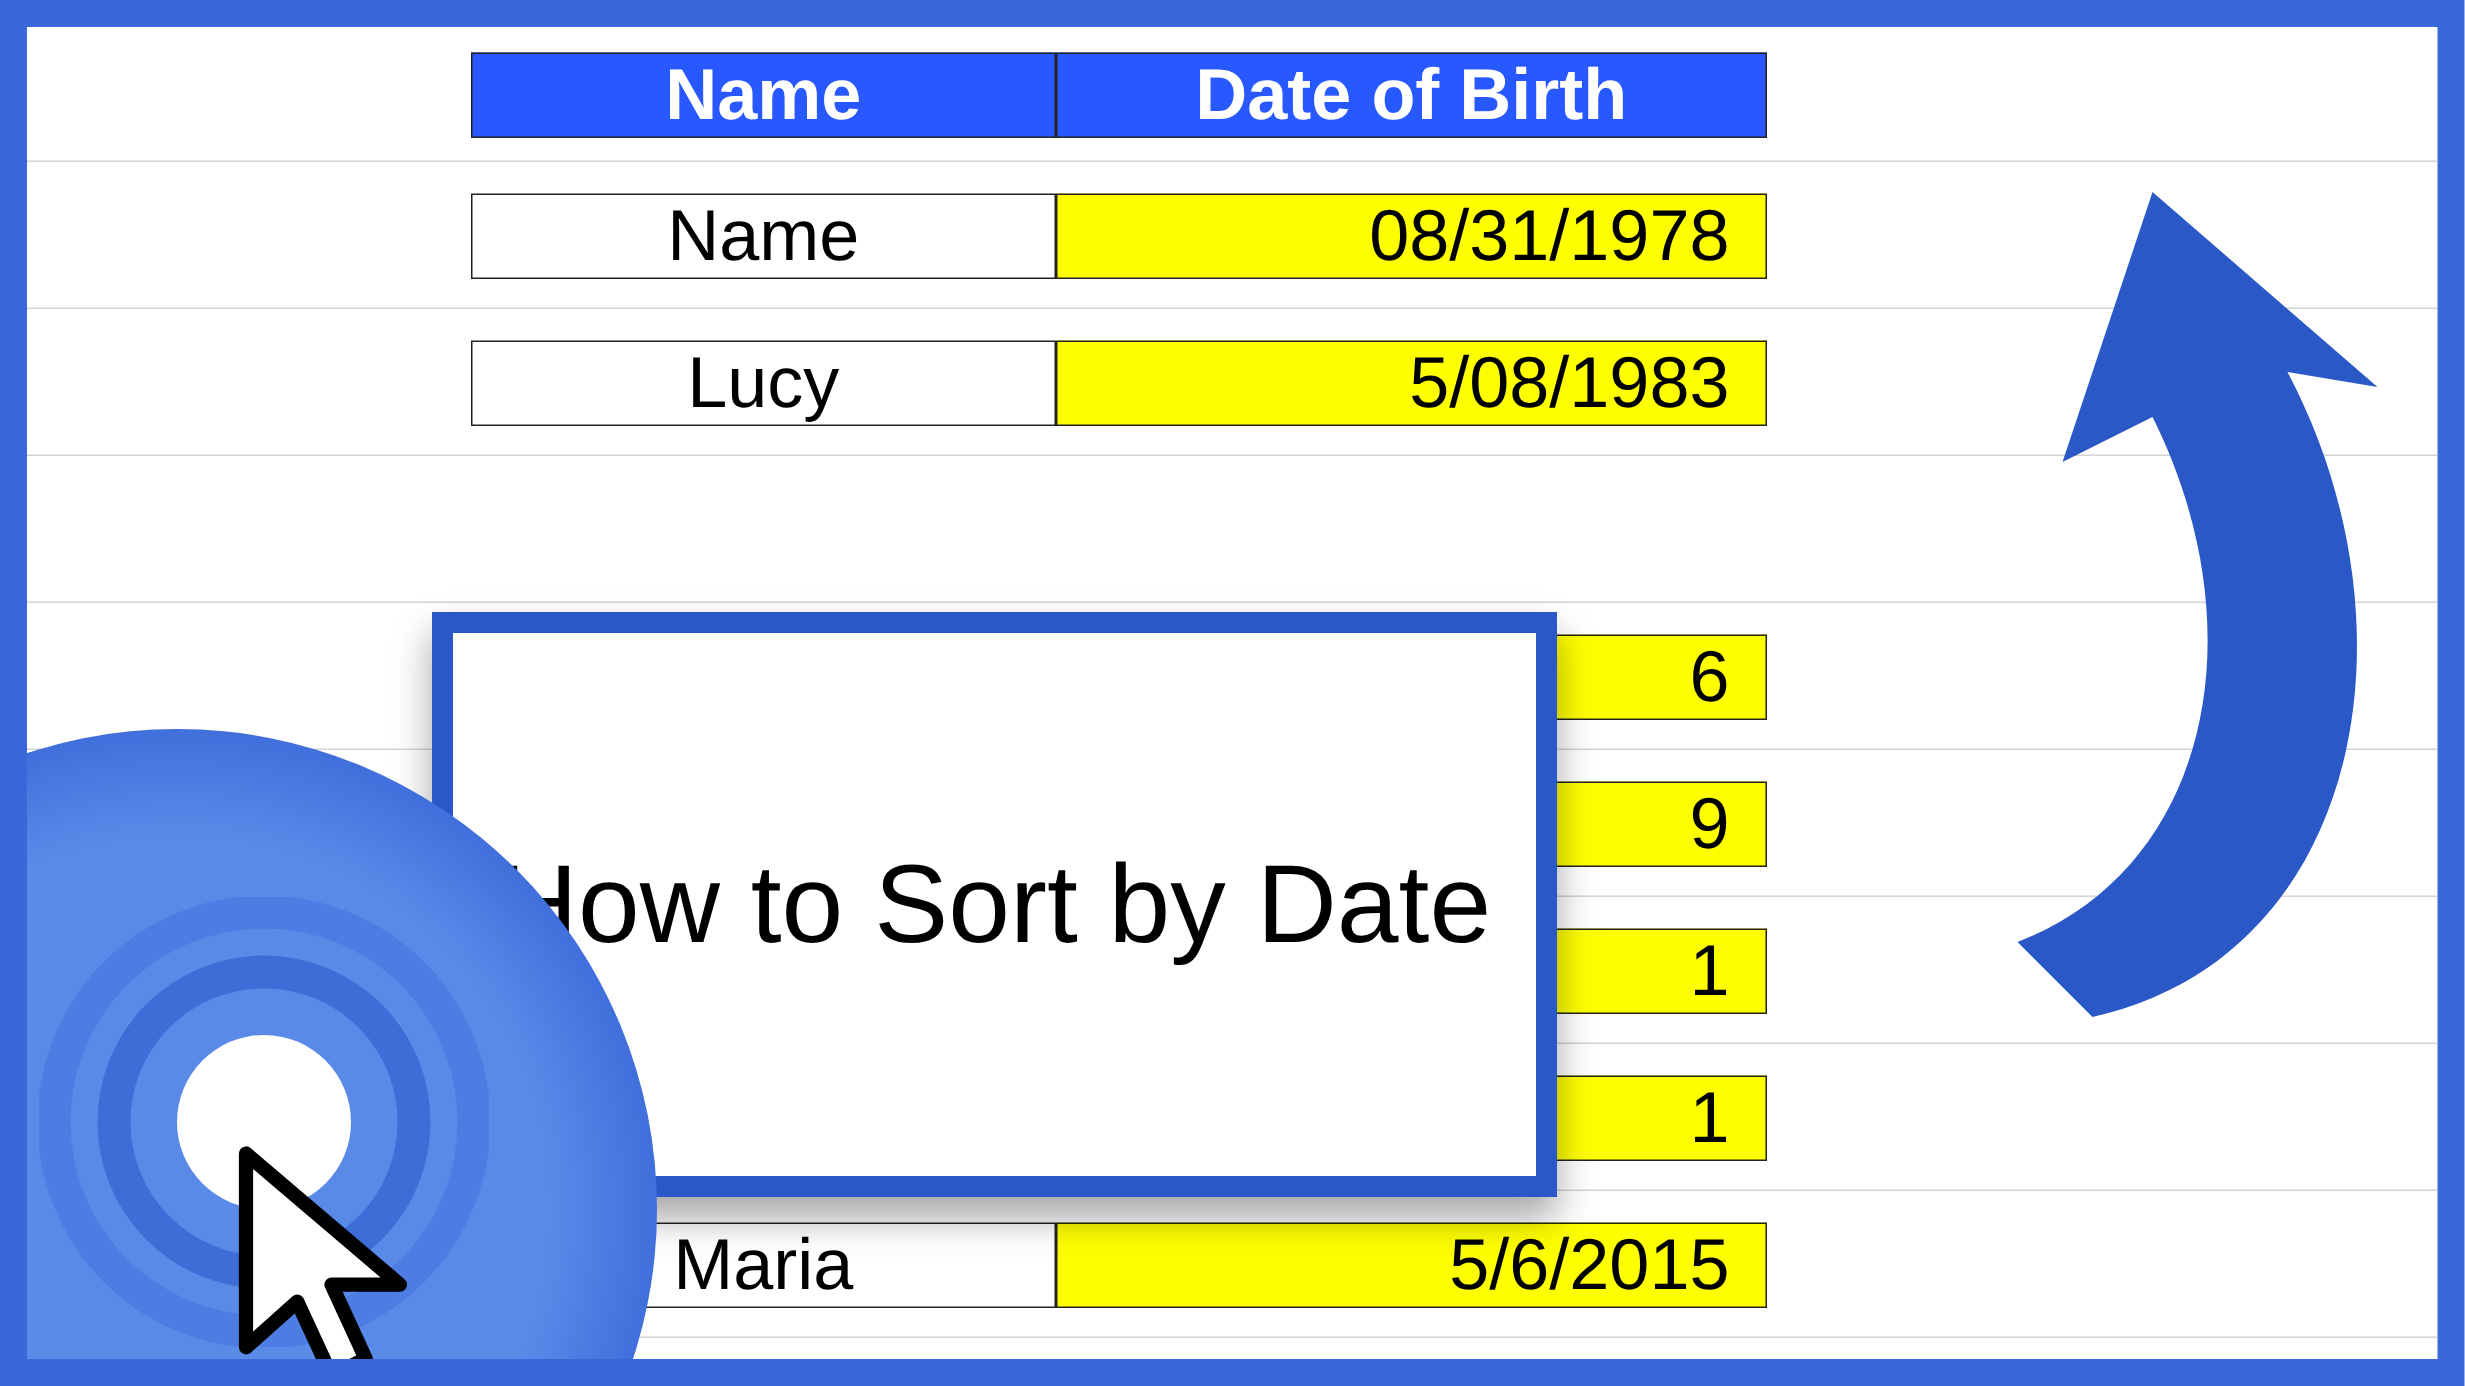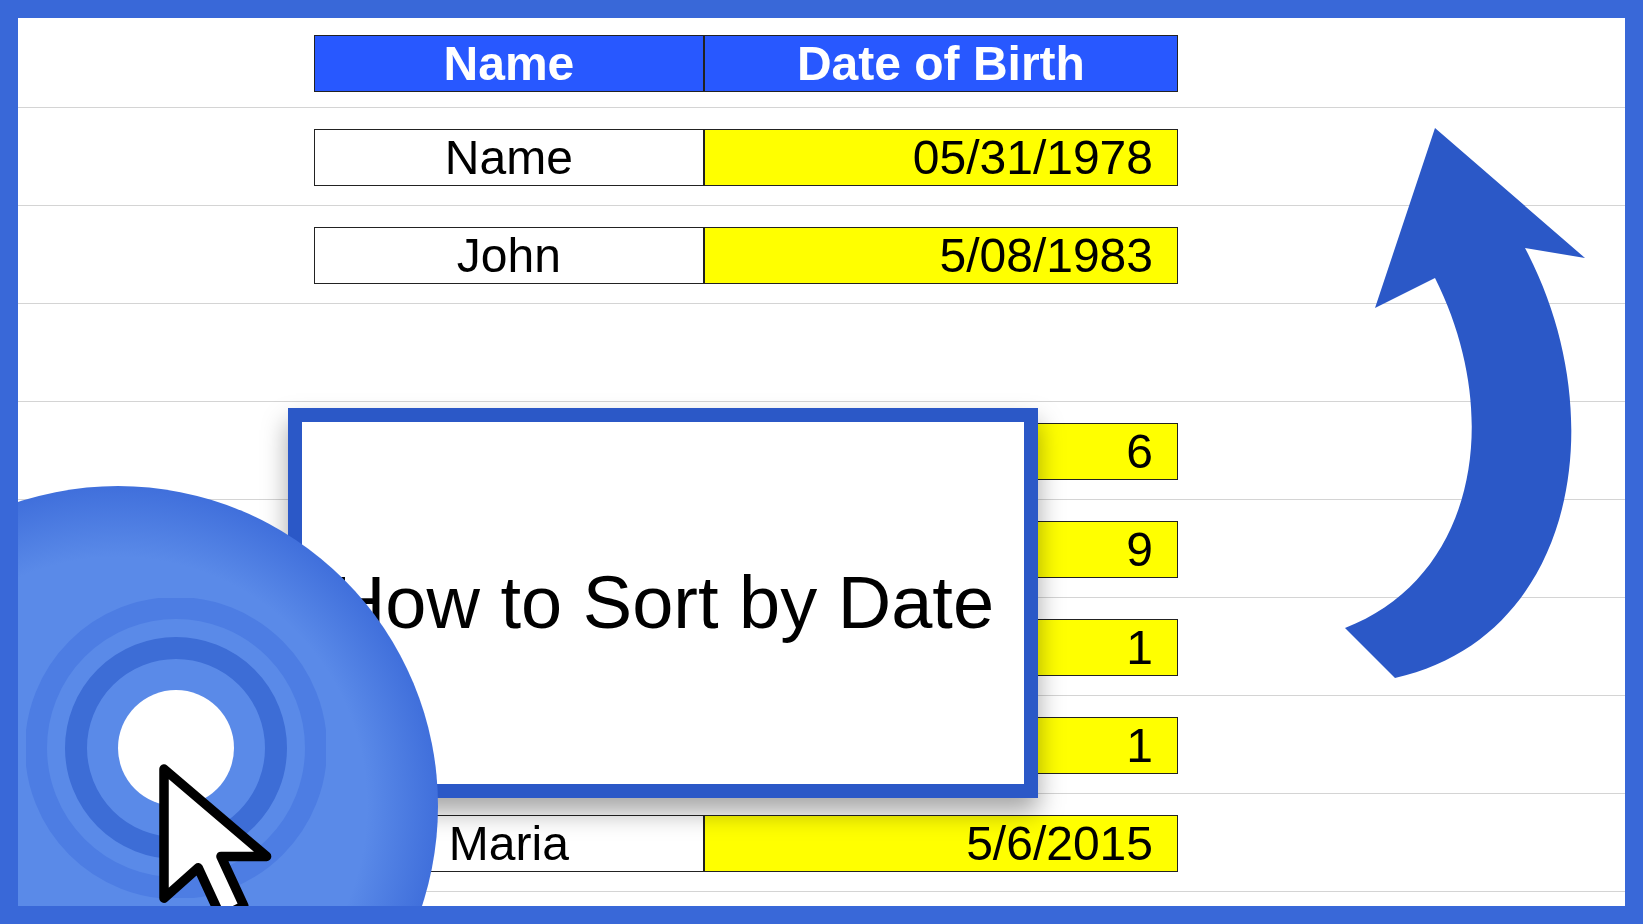--- a/index.html
+++ b/index.html
@@ -132,24 +132,24 @@
     <div class="grid-row"></div>
   </div>
 
   <div class="table">
     <div class="trow header-row">
       <div class="tcell col-name">Name</div>
       <div class="tcell col-date">Date of Birth</div>
     </div>
     <div class="trow">
       <div class="tcell col-name">Name</div>
-      <div class="tcell col-date">05/31/1978</div>
+      <div class="tcell col-date">08/31/1978</div>
     </div>
     <div class="trow">
-      <div class="tcell col-name">John</div>
+      <div class="tcell col-name">Lucy</div>
       <div class="tcell col-date">5/08/1983</div>
     </div>
     <div class="trow">
     </div>
     <div class="trow">
       <div class="tcell col-name"></div>
       <div class="tcell col-date">6</div>
     </div>
     <div class="trow">
       <div class="tcell col-name"></div>

